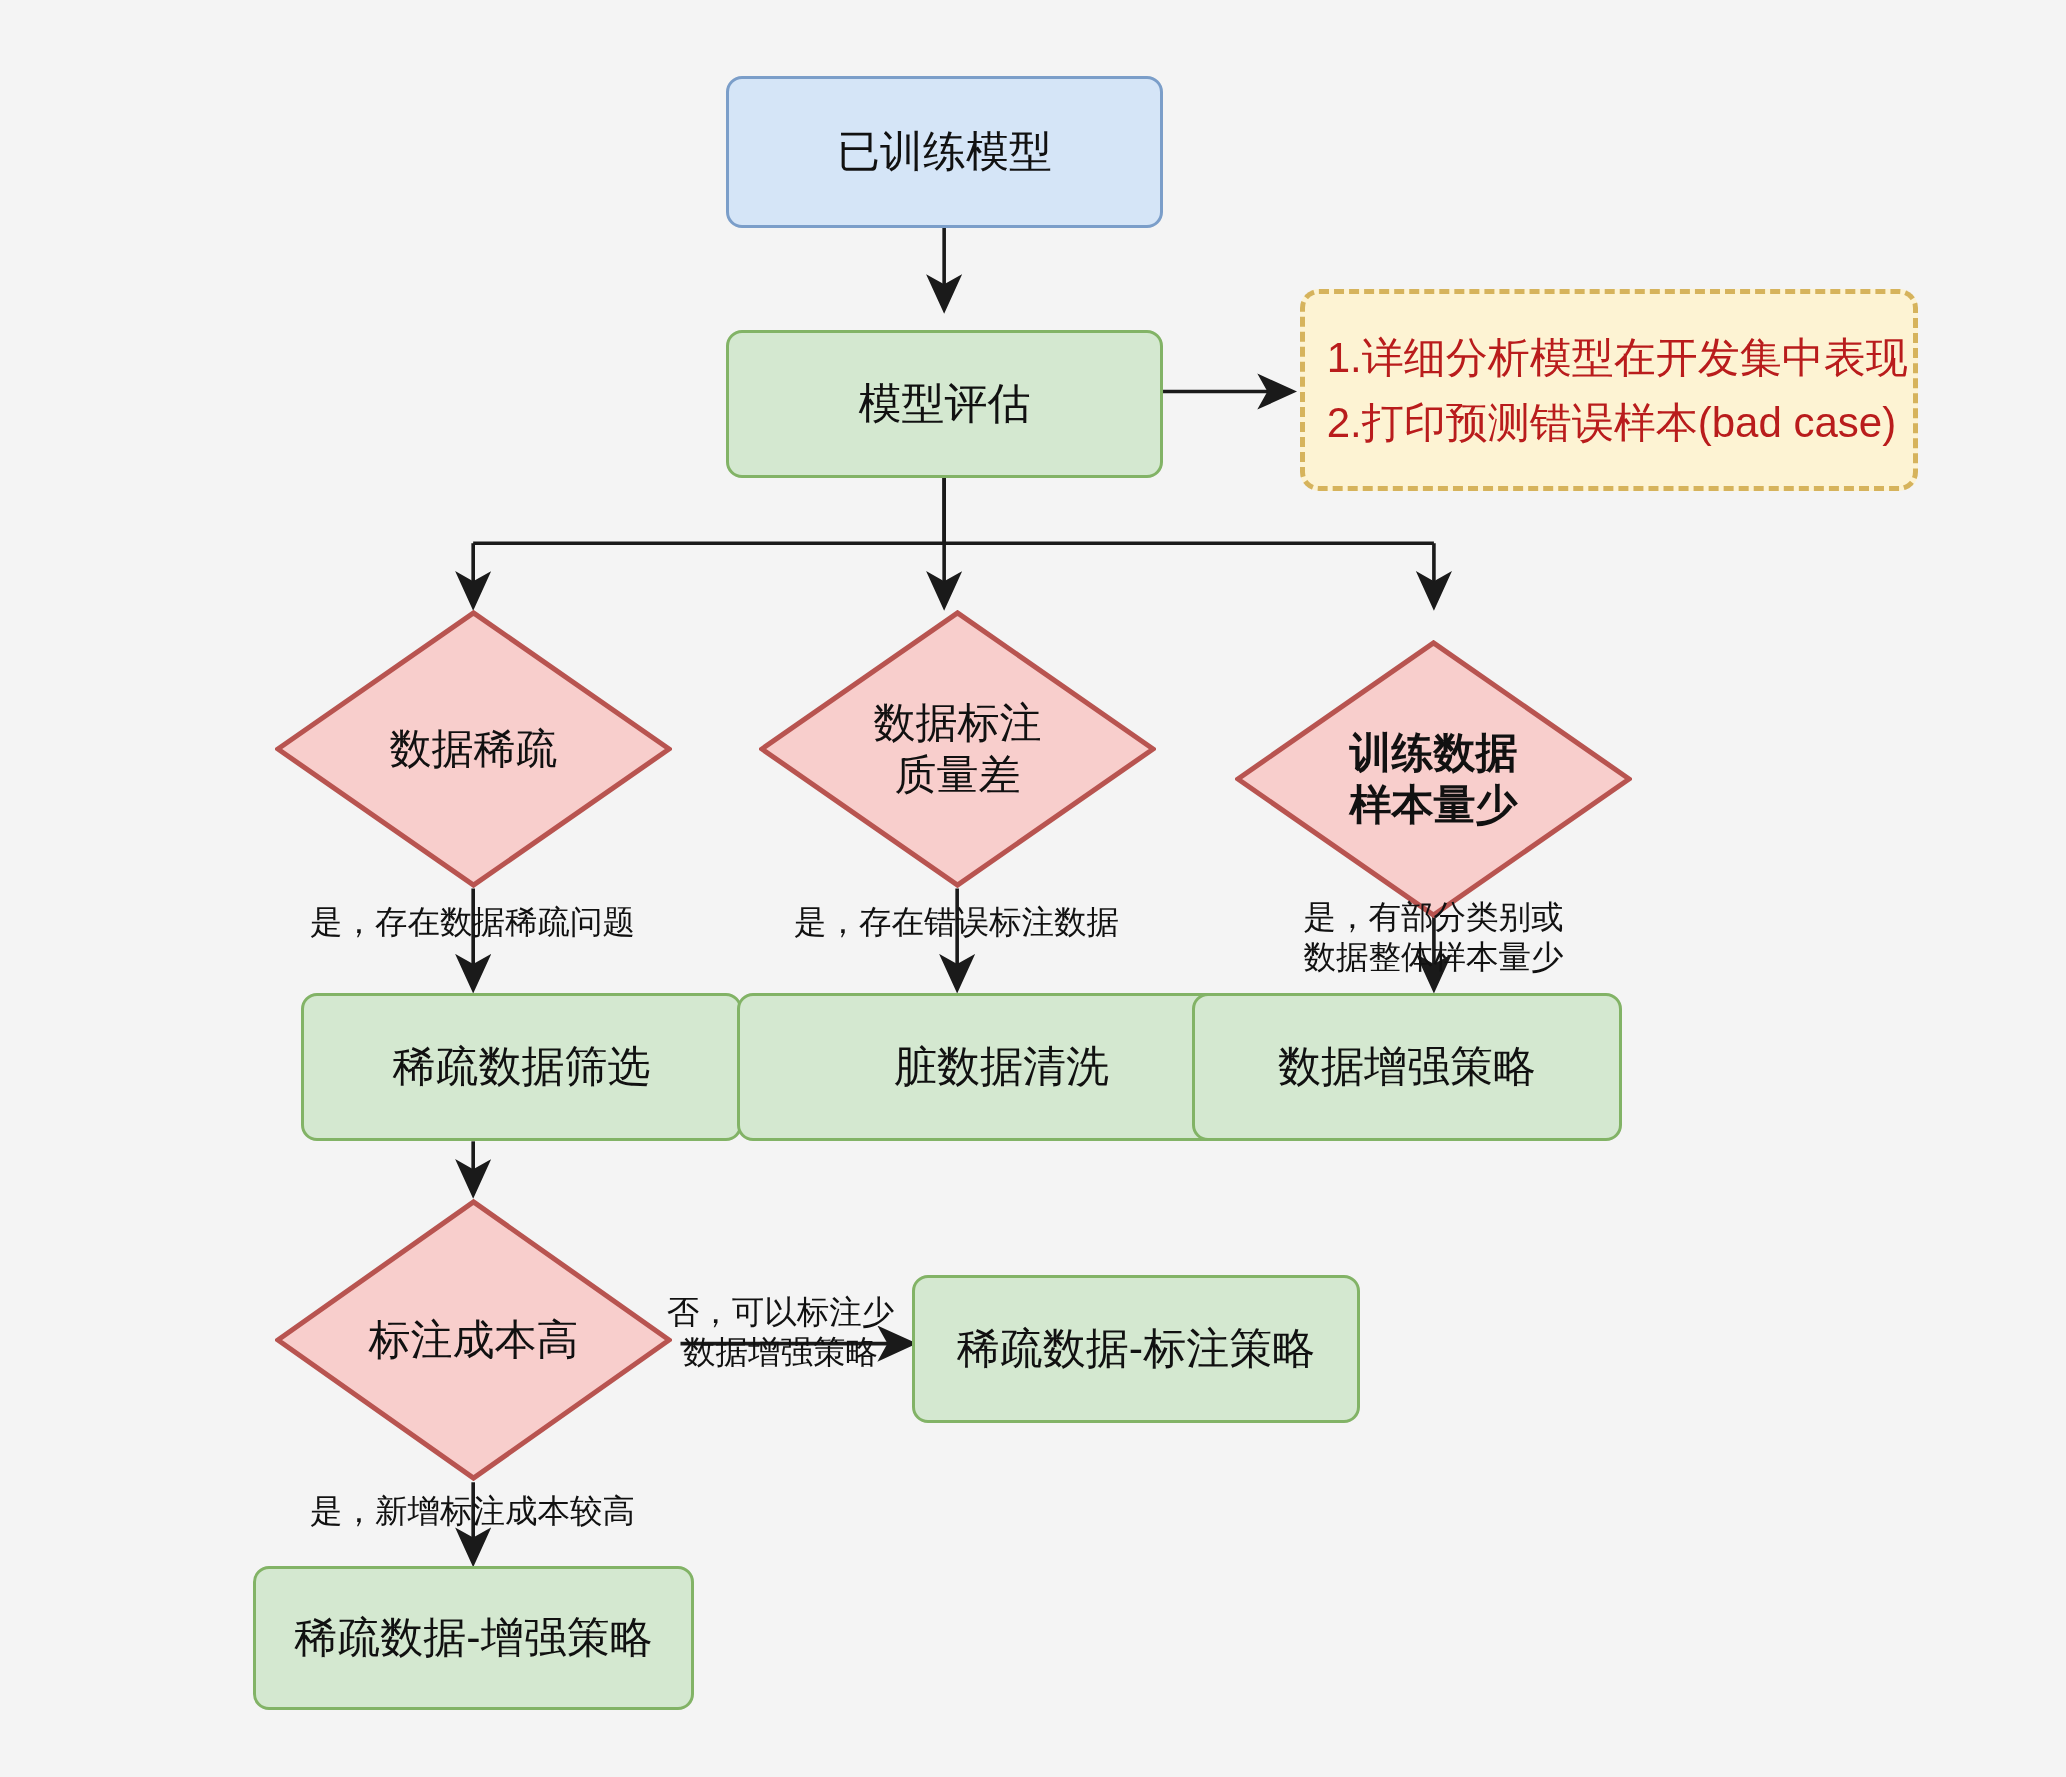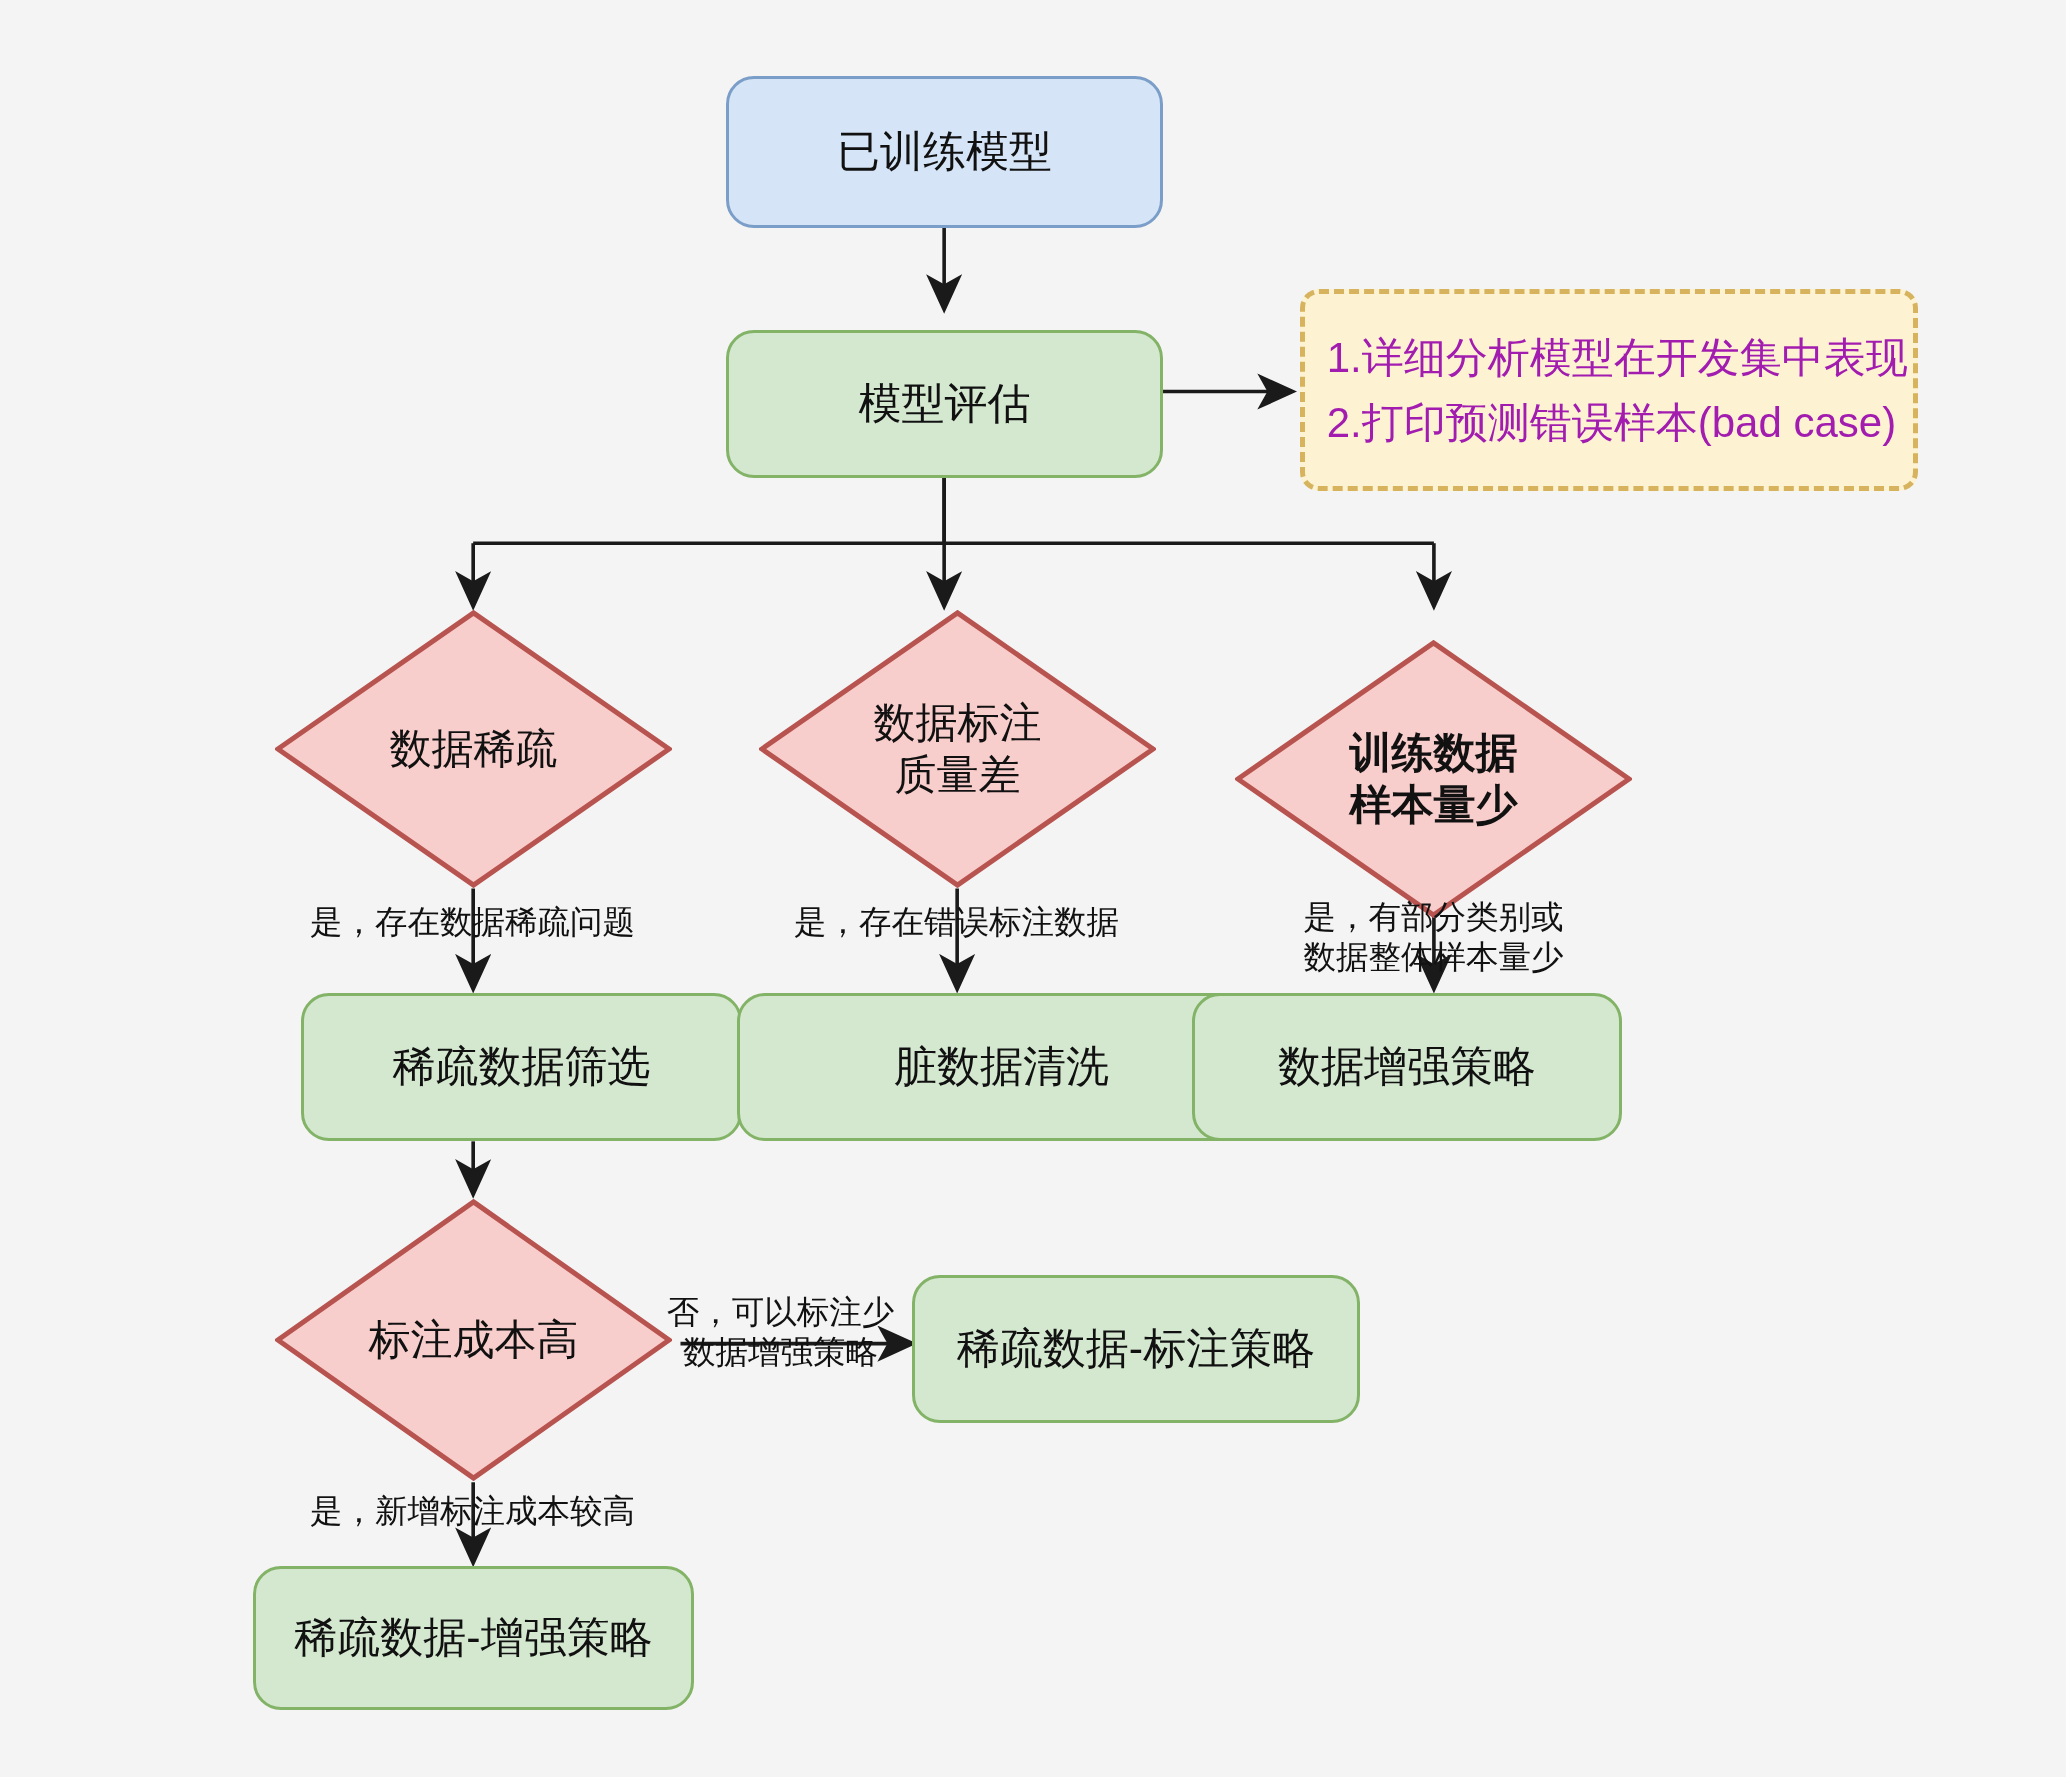--- a/index.html
+++ b/index.html
@@ -10,36 +10,36 @@
     font-family:"Liberation Sans","DejaVu Sans",sans-serif;
     overflow:hidden;
     position:relative;
   }
   #canvas{position:absolute;left:0;top:0;width:2066px;height:1777px;}
   svg.edges{position:absolute;left:0;top:0;width:2066px;height:1777px;}
 
   .node{position:absolute;box-sizing:border-box;display:flex;align-items:center;justify-content:center;text-align:center;}
 
   .rbox{
-    border-radius:28px;
+    border-radius:16px;
     border:3.6px solid;
     font-size:43px;
     color:#111;
     line-height:1.25;
     padding:4.3px 10px;
   }
   .blue{background:#d5e5f7;border-color:#7b9ec9;}
   .green{background:#d4e8d0;border-color:#82b366;}
 
   .note{
     background:#fdf3d3;
     border:5.8px dashed #d6b35c;
     border-radius:19px;
     font-size:42px;
-    color:#a21caf;
+    color:#b91c1c;
     line-height:1.55;
     padding:13px 21.7px;
     justify-content:flex-start;
     text-align:left;
   }
   .note .line{display:block;white-space:nowrap;}
 
   .diamond{position:absolute;}
   .diamond .shape{position:absolute;left:0;top:0;width:100%;height:100%;}
   .diamond .dlabel{

